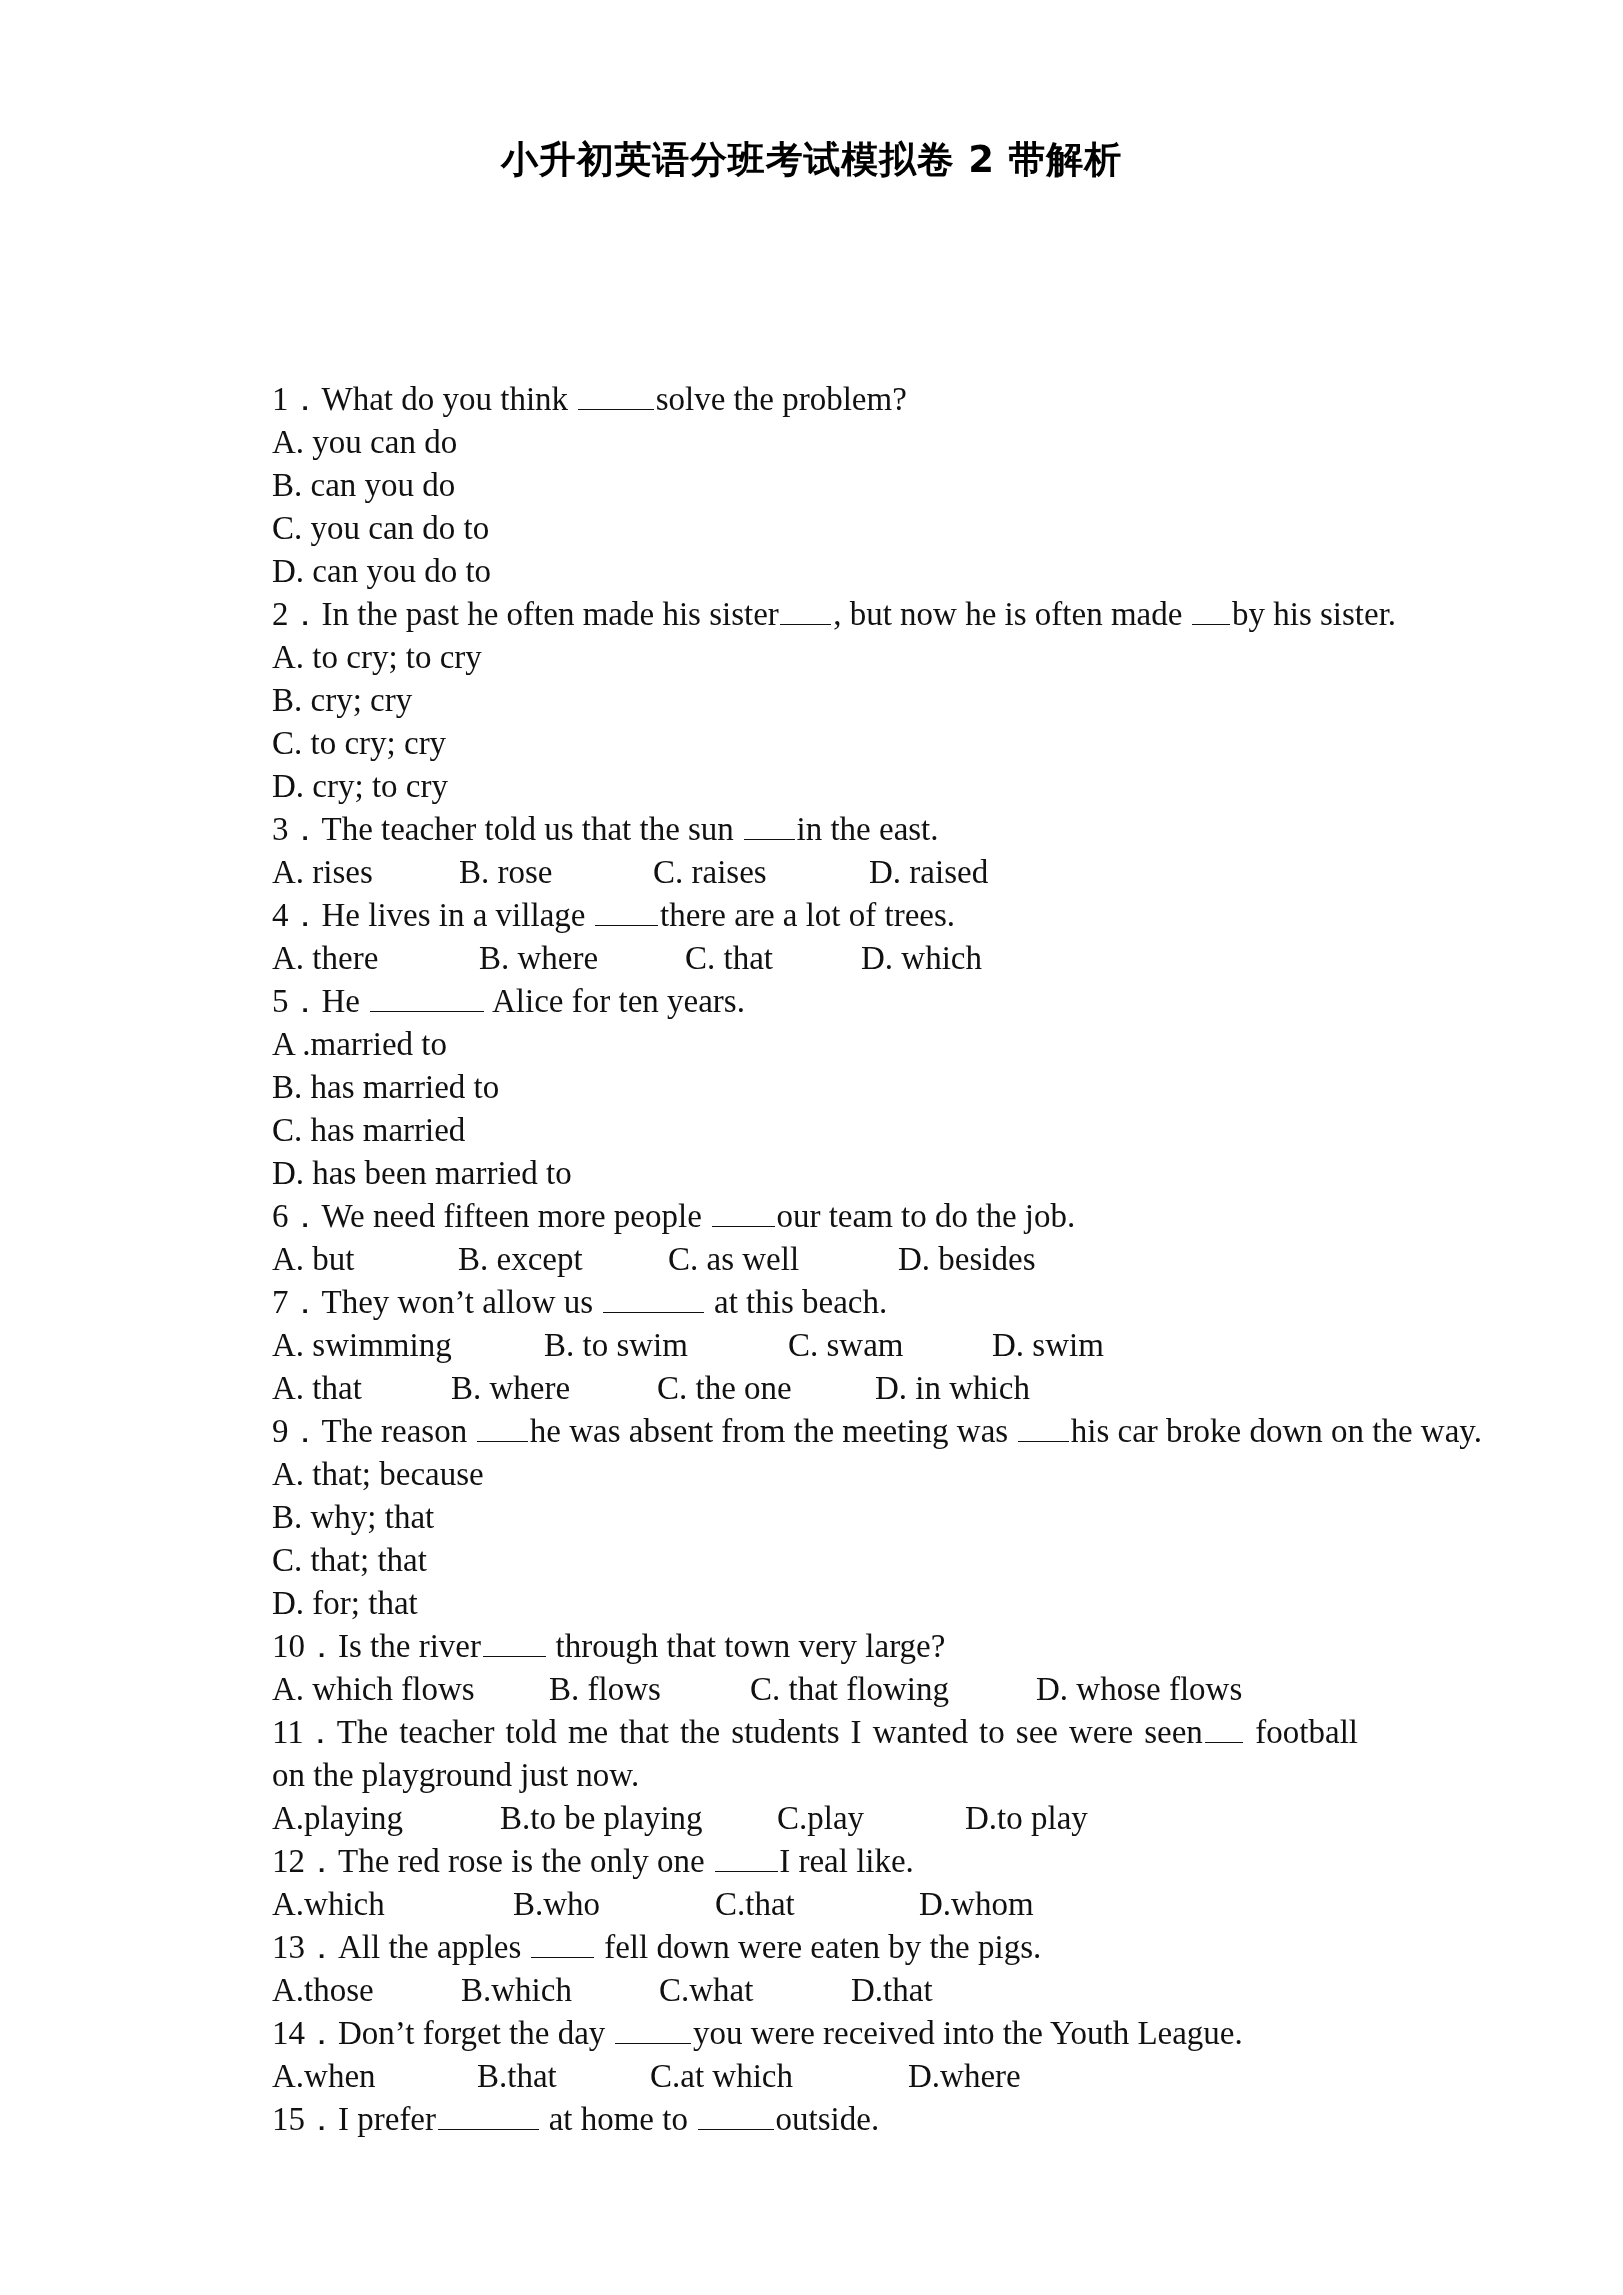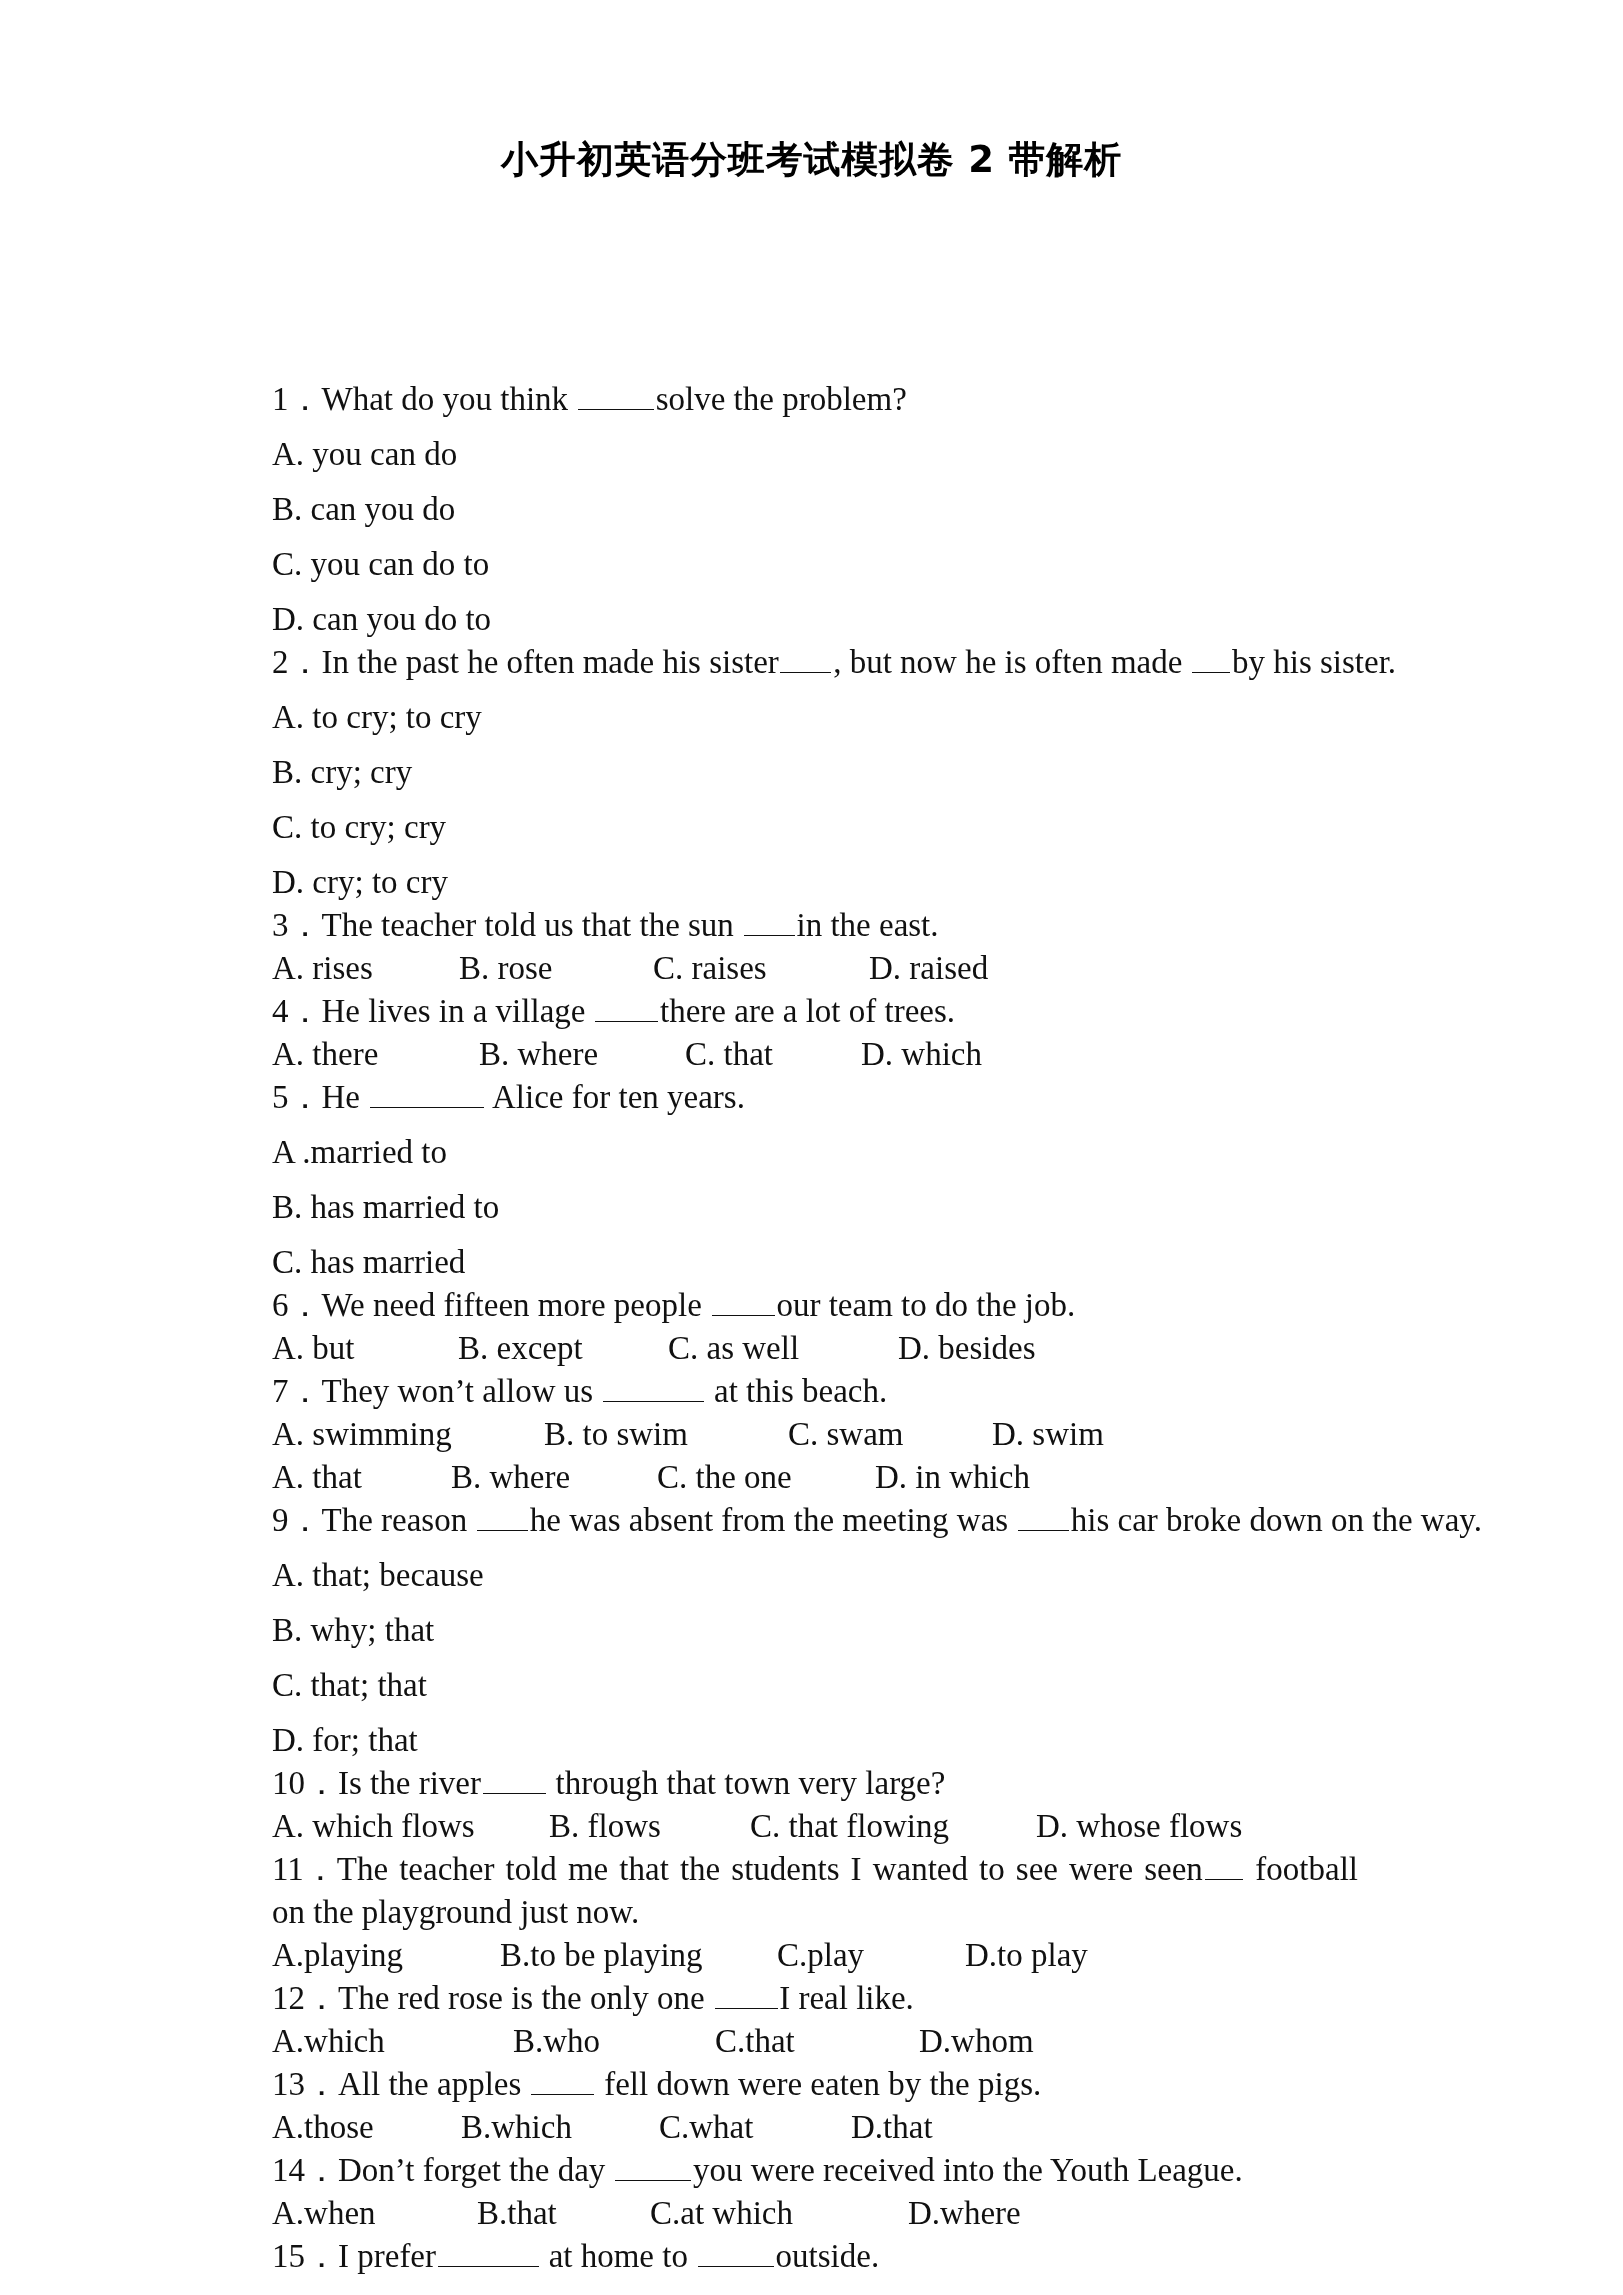--- a/index.html
+++ b/index.html
@@ -19,21 +19,21 @@
       position: absolute; left: 272px; top: 378px; width: 1086px;
       font-size: 33px; line-height: 43px;
     }
     .q-stem { white-space: pre; }
     .q-stem.wrap { white-space: normal; text-align: justify; text-align-last: left; }
     .q-num { display: inline-block; min-width: 44px; }
     .q-num.two { min-width: 57px; }
     .blank { display: inline-block; border-bottom: 1.7px solid #111; height: 25px; vertical-align: baseline; margin: 0 1.7px; }
     .opt-line { position: relative; height: 43px; }
     .opt-line .opt { position: absolute; top: 0; white-space: pre; }
-    .opt-block { white-space: pre; margin-top: 12px; }
+    .opt-block { white-space: pre; }
   </style>
 </head>
 <body>
 
 <div class="page-title">小升初英语分班考试模拟卷 2 带解析</div>
 
 <div class="questions" id="questions">
     <div>
       <div class="q-stem"><span class="q-num">1．</span><span>What do you think </span><span class="blank" style="width: 76px;"></span><span>solve the problem?</span></div>
       <div class="opt-block">A. you can do</div>
@@ -64,20 +64,21 @@
         <span class="opt" style="left: 207px;">B. where</span>
         <span class="opt" style="left: 413px;">C. that</span>
         <span class="opt" style="left: 589px;">D. which</span>
       </div>
     </div>
     <div>
       <div class="q-stem"><span class="q-num">5．</span><span>He </span><span class="blank" style="width: 114px;"></span><span> Alice for ten years.</span></div>
       <div class="opt-block">A .married to</div>
       <div class="opt-block">B. has married to</div>
       <div class="opt-block">C. has married</div>
+      <div class="opt-block">D. has been married to</div>
     </div>
     <div>
       <div class="q-stem"><span class="q-num">6．</span><span>We need fifteen more people </span><span class="blank" style="width: 63px;"></span><span>our team to do the job.</span></div>
       <div class="opt-line">
         <span class="opt" style="left: 0px;">A. but</span>
         <span class="opt" style="left: 186px;">B. except</span>
         <span class="opt" style="left: 396px;">C. as well</span>
         <span class="opt" style="left: 626px;">D. besides</span>
       </div>
     </div>

